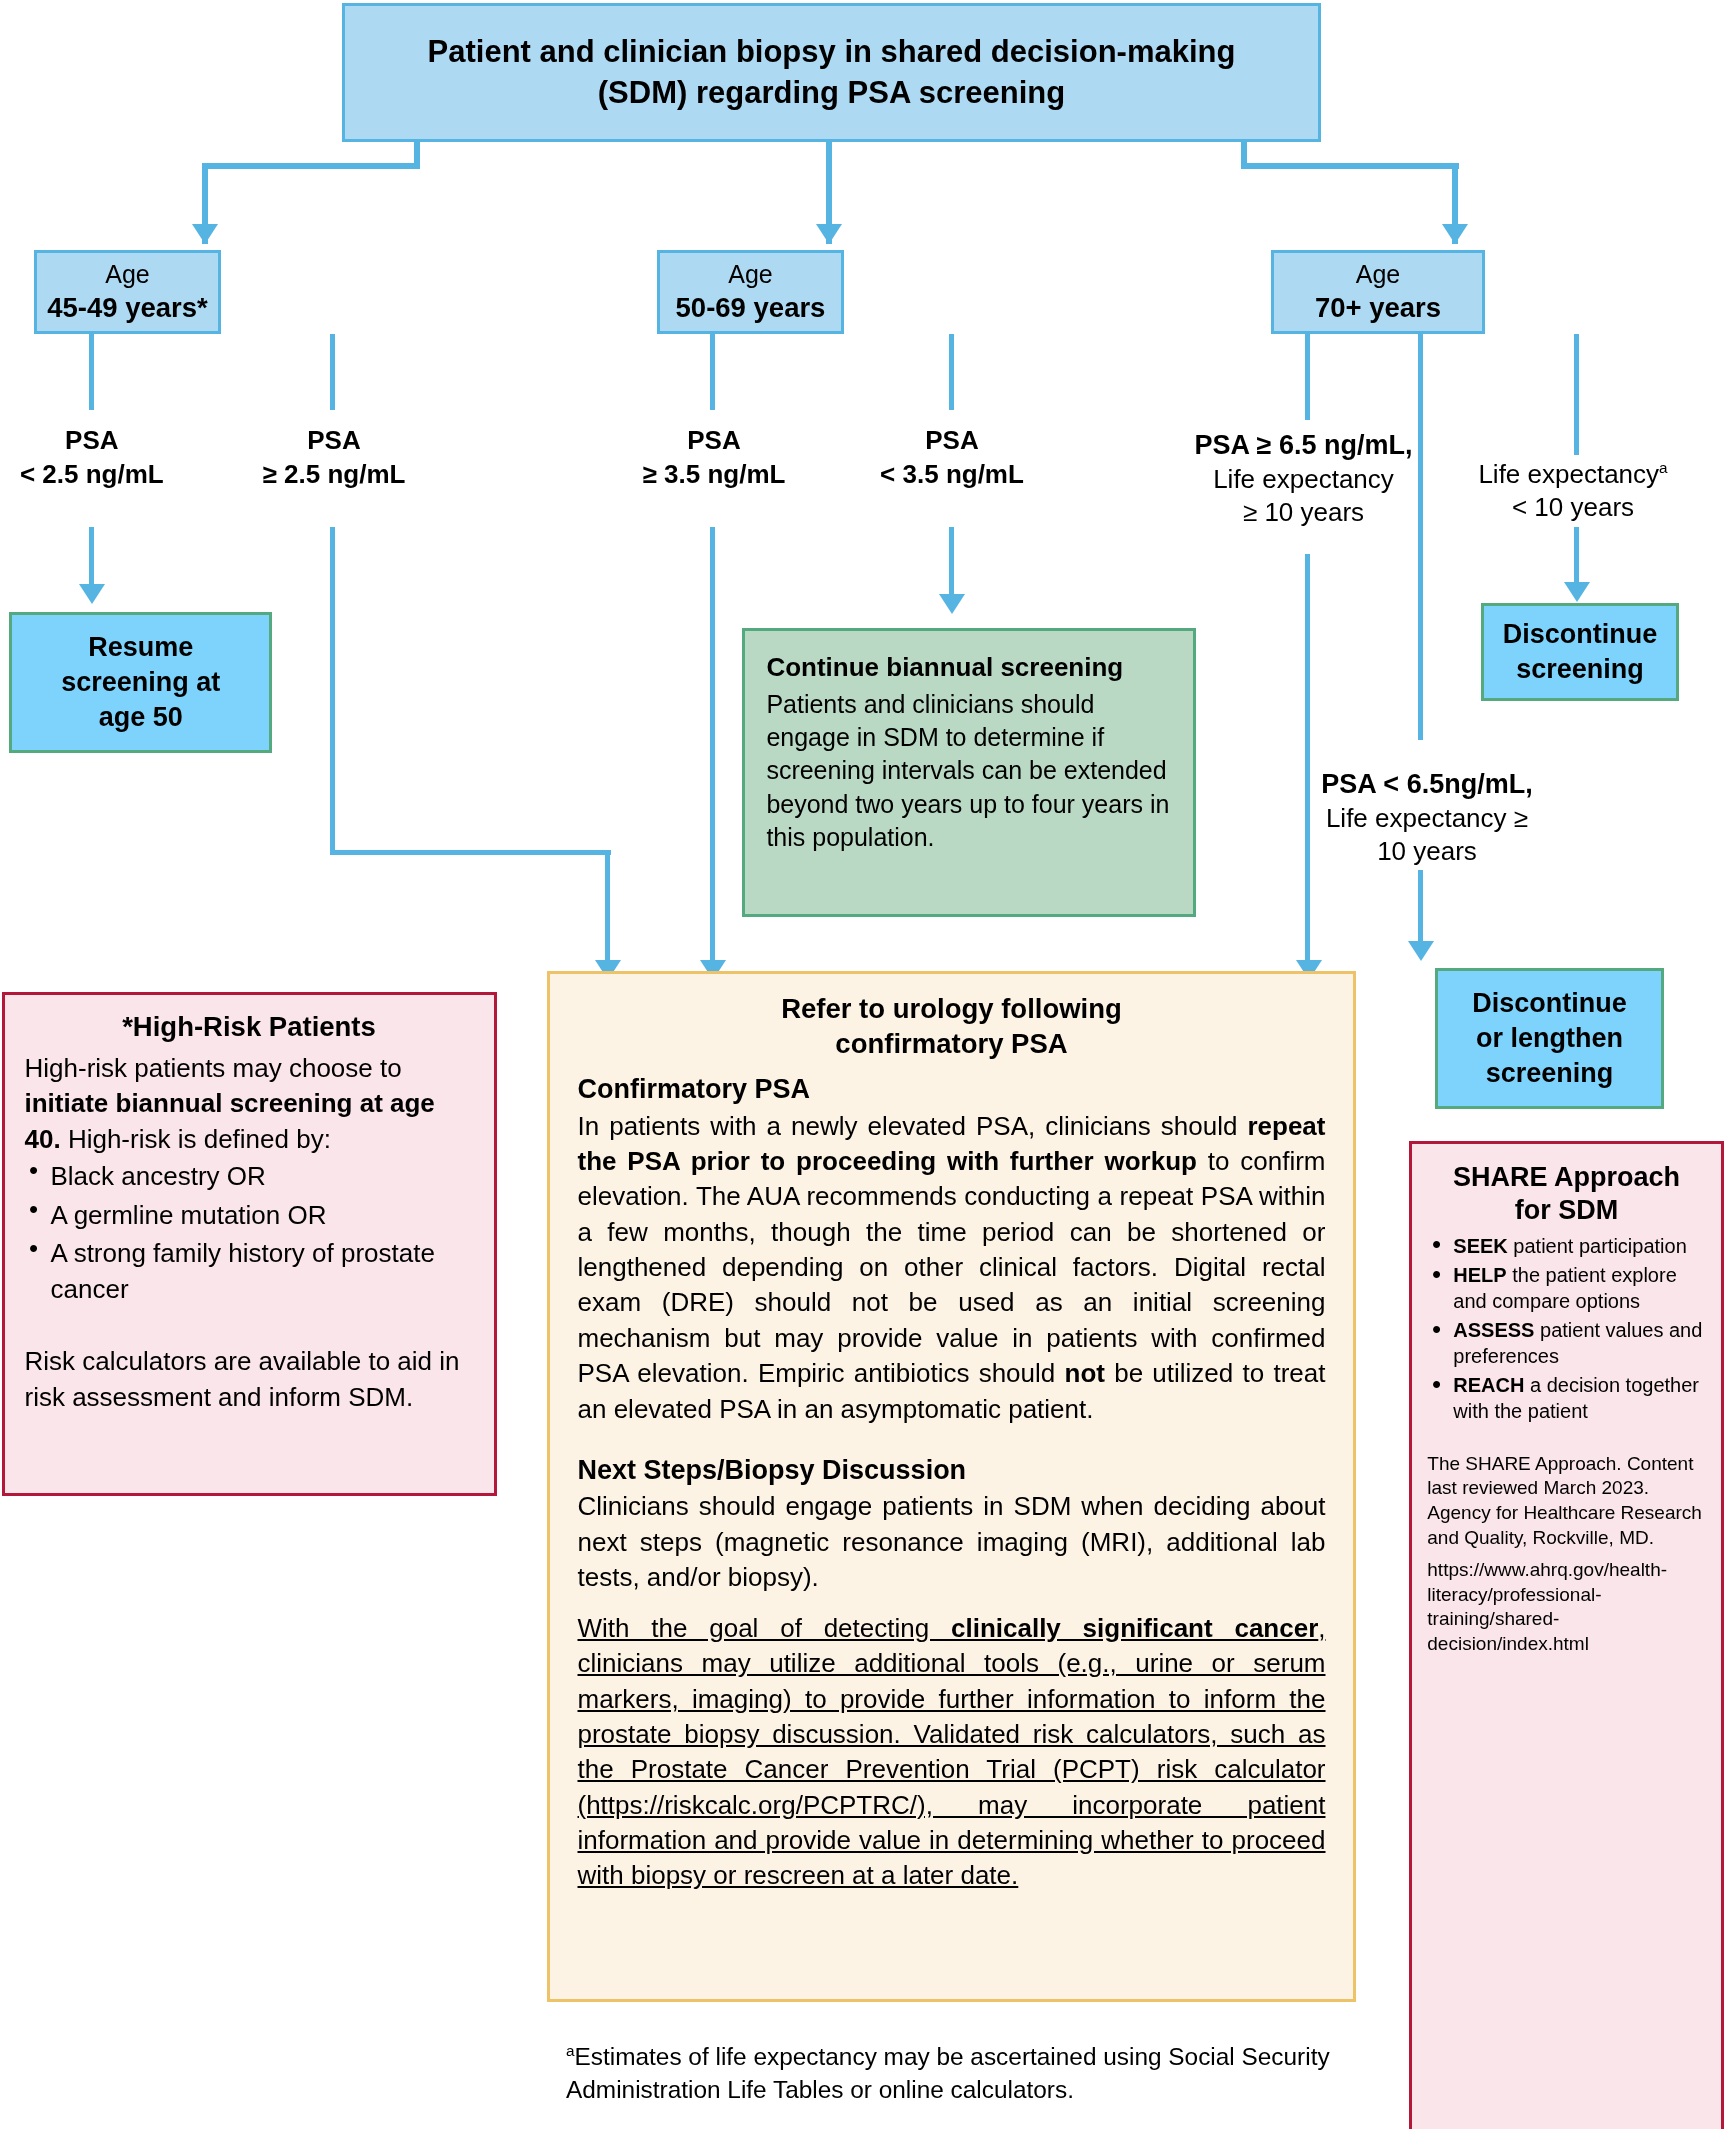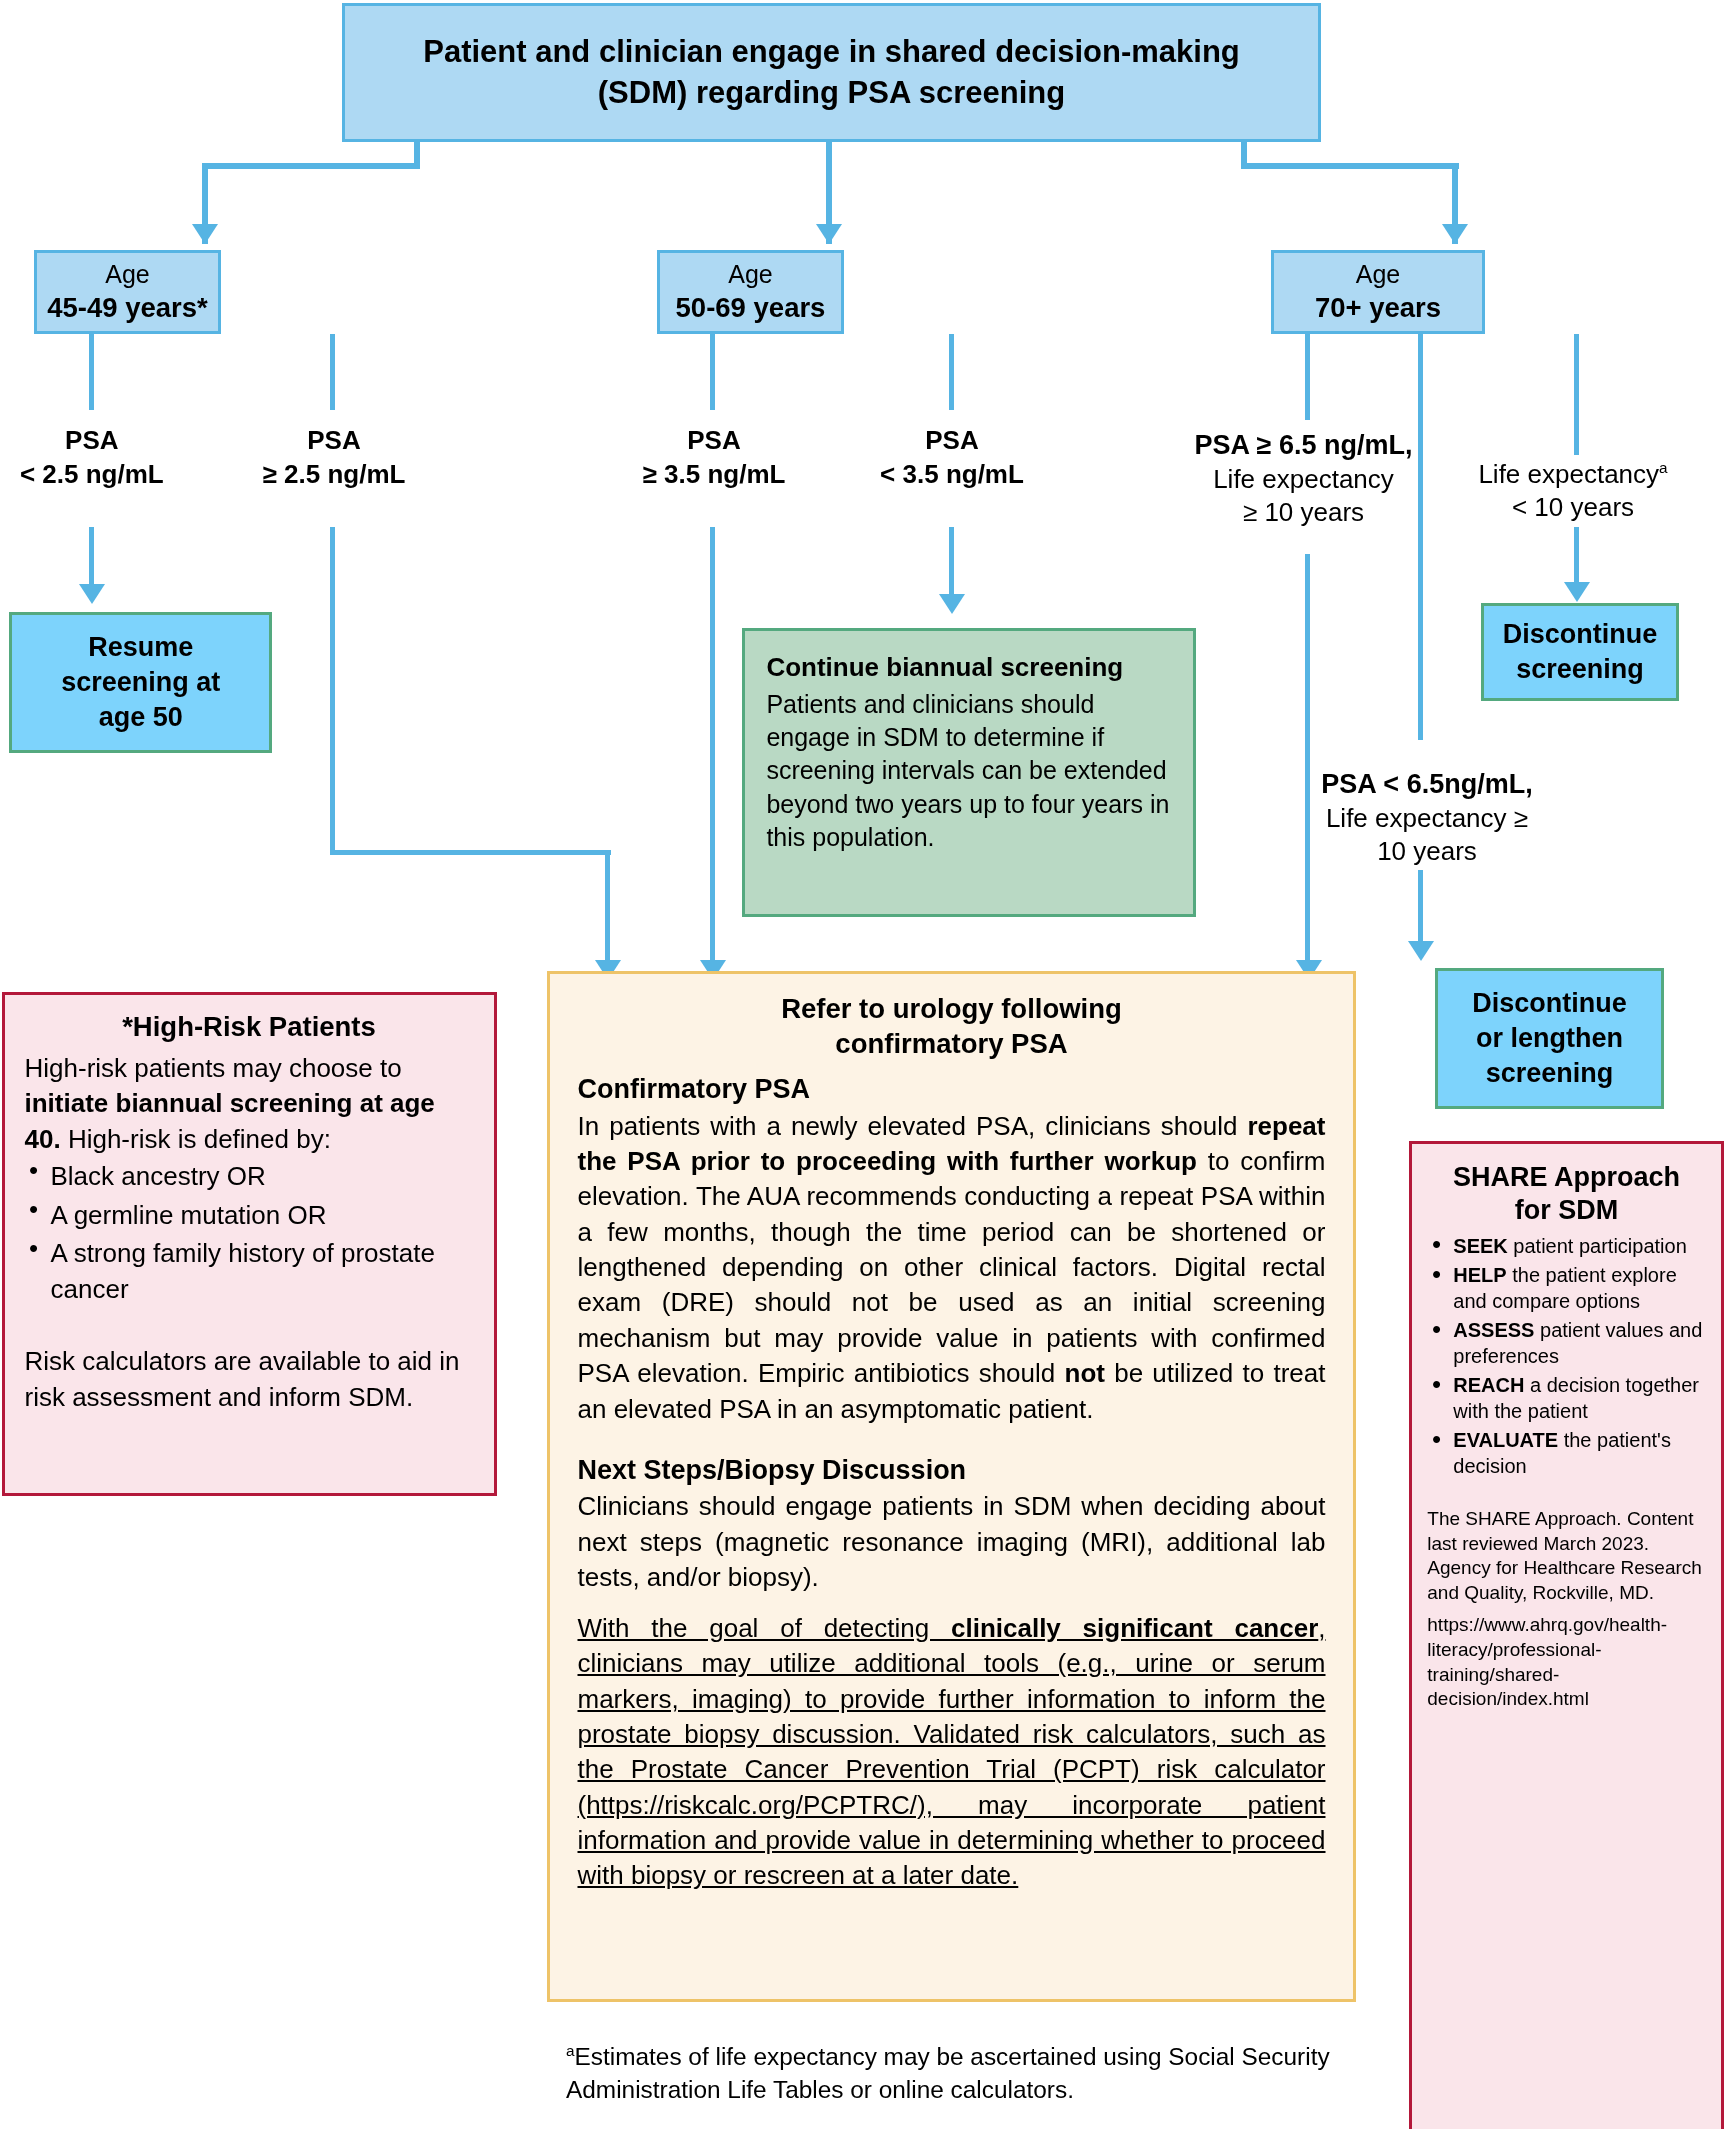--- a/index.html
+++ b/index.html
@@ -31,21 +31,21 @@
   ul.bl li:before{content:"\2022";position:absolute;left:4.6px;top:-1.5px;font-size:26px;line-height:1;}
 
   .share-bl li:before{left:1.5px;font-size:23px;}
 </style>
 </head>
 <body>
 
 <div id="page">
 
   <div class="box blue-box" style="left:342px;top:3.1px;width:979px;height:139px;">
-    <div class="age-big" style="font-size:31px;">Patient and clinician engage in shared decision-making</div>
+    <div class="age-big" style="font-size:31px;">Patient and clinician biopsy in shared decision-making</div>
     <div class="age-big" style="font-size:31px;">(SDM) regarding PSA screening</div>
   </div>
 
   <div class="ln" style="left:202px;top:163px;width:6.1px;height:81px;"></div>
   <div class="ln" style="left:202px;top:163px;width:218px;height:6.1px;"></div>
   <div class="ln" style="left:414px;top:142px;width:6.1px;height:26px;"></div>
   <div class="arrow" style="left:192px;top:224px;"></div>
 
   <div class="ln" style="left:826px;top:142px;width:6.1px;height:102px;"></div>
   <div class="arrow" style="left:816px;top:224px;"></div>
@@ -184,21 +184,20 @@
 
   <div class="box pink-box" style="left:1409px;top:1141px;width:315px;height:1007px;padding:17px 15.3px;">
     <div class="age-big" style="font-size:27px;text-align:center;line-height:1.22;">SHARE Approach</div>
     <div class="age-big" style="font-size:27px;text-align:center;line-height:1.22;margin-bottom:6.1px;">for SDM</div>
 
     <ul class="bl share-bl" style="font-size:20px;line-height:1.3;">
       <li><span class="b">SEEK</span><span> patient participation</span></li>
       <li><span class="b">HELP</span><span> the patient explore and compare options</span></li>
       <li><span class="b">ASSESS</span><span> patient values and preferences</span></li>
       <li><span class="b">REACH</span><span> a decision together with the patient</span></li>
-      <li><span class="b">EVALUATE</span><span> the patient's decision</span></li>
     </ul>
 
     <div style="font-size:19px;line-height:1.3;margin-top:27.5px;">The SHARE Approach. Content last reviewed March 2023. Agency for Healthcare Research and Quality, Rockville, MD.</div>
     <div style="font-size:19px;line-height:1.3;margin-top:7.6px;word-break:break-word;">https://www.ahrq.gov/health-literacy/professional-training/shared-decision/index.html</div>
   </div>
 
   <div style="position:absolute;left:566px;top:2041px;width:863px;font-size:24.4px;line-height:1.35;">
     <sup style="font-size:15.3px;">a</sup><span>Estimates of life expectancy may be ascertained using Social Security Administration Life Tables or online calculators.</span>
   </div>
 

